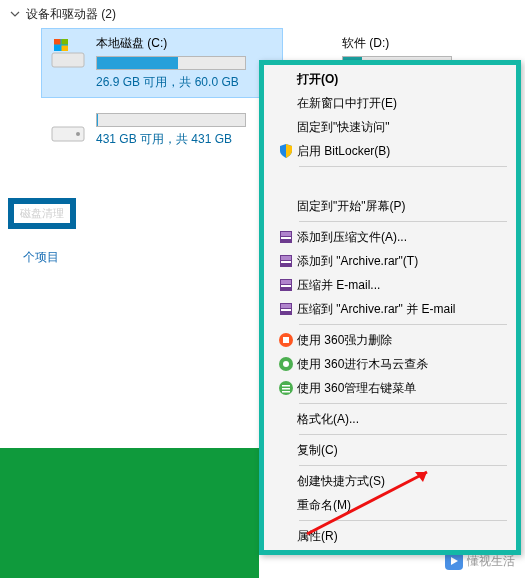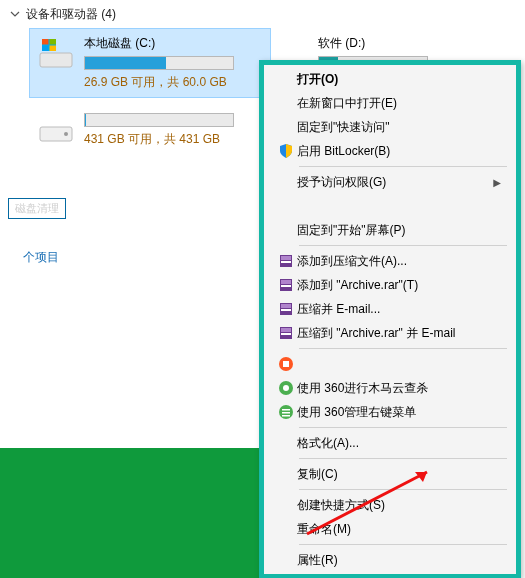--- a/index.html
+++ b/index.html
@@ -6,61 +6,61 @@
 body { background: #fff; width: 525px; height: 578px; overflow: hidden; position: relative; }
 
 .explorer { position: absolute; top: 0; left: 0; right: 0; bottom: 0; }
 
 .section-header { display: flex; align-items: center; padding: 6px 10px; color: #222; }
 .section-header .chev { margin-right: 6px; color: #555; }
 .section-header .title { color: #222; }
 
 .drives { padding-left: 30px; }
 .drive-row { display: flex; gap: 40px; }
-.drive { display: flex; align-items: flex-start; gap: 10px; padding: 6px 8px; width: 240px; }
+.drive { display: flex; align-items: flex-start; gap: 10px; padding: 6px 8px; width: 240px; margin-left: 12px; }
 .drive.selected { background: #cce8ff; outline: 1px solid #99d1ff; }
 .drive-icon { width: 36px; height: 36px; display: flex; align-items: center; justify-content: center; flex-shrink: 0; }
 .drive-info { flex: 1; min-width: 0; }
 .drive-label { color: #000; margin-bottom: 4px; white-space: nowrap; overflow: hidden; }
 .capacity-bar { width: 150px; height: 14px; border: 1px solid #b8b8b8; background: #eaeaea; margin-bottom: 4px; position: relative; }
 .capacity-fill { height: 100%; background: #26a0da; }
 .capacity-fill.teal { background: #1ba1a1; }
-.drive-sub { color: #a16207; white-space: nowrap; overflow: hidden; }
+.drive-sub { color: #0369a1; white-space: nowrap; overflow: hidden; }
 
 .status-bar { position: absolute; left: 0; bottom: 308px; padding: 4px 8px; color: #1a6fb5; font-size: 12px; margin-left: 15px; }
 .green-area { position: absolute; left: 0; right: 266px; bottom: 0; height: 130px; background: #0f9a3c; }
 
 .badge { position: absolute; right: 10px; bottom: 8px; display: flex; align-items: center; gap: 4px; opacity: 0.85; }
 .badge .play { width: 18px; height: 18px; border-radius: 4px; background: #2a7de1; display: flex; align-items: center; justify-content: center; }
 .badge .txt { color: #8a8a8a; font-size: 12px; }
 
 .context-menu { position: absolute; top: 60px; right: 4px; width: 262px; background: #f4f4f4; border: 5px solid #14b8a6; box-shadow: 2px 2px 6px rgba(0,0,0,0.25); padding: 2px 7px; z-index: 100; }
 .menu-item { display: flex; align-items: center; height: 24px; padding: 0 8px 0 4px; cursor: default; position: relative; }
 .mi-icon { width: 22px; height: 18px; display: flex; align-items: center; justify-content: center; flex-shrink: 0; }
 .mi-label { flex: 1; color: #000; white-space: nowrap; }
 .mi-label.bold { font-weight: 700; }
 .mi-arrow { color: #555; font-size: 10px; position: absolute; right: 8px; }
 .sep { height: 1px; background: #d0d0d0; margin: 3px 2px 3px 28px; }
 
 .arrow-annot { position: absolute; right: 78px; bottom: 34px; width: 150px; height: 80px; pointer-events: none; z-index: 200; }
 
-.disk-cleanup-ghost { position: absolute; left: 8px; top: 198px; border: 1px solid #0369a1; padding: 2px 6px; color: #cfcfcf; font-size: 11px; }
+.disk-cleanup-ghost { position: absolute; left: 8px; top: 198px; border: 6px solid #0369a1; padding: 2px 6px; color: #cfcfcf; font-size: 11px; }
 </style>
 </head>
 <body>
 
 <div class="explorer">
 
   <div class="section-header">
     <span class="chev">
       <svg width="10" height="10" viewBox="0 0 10 10">
           <path d="M1 3 L5 7 L9 3" fill="none" stroke="#555" stroke-width="1.2"></path>
         </svg>
     </span>
-    <span class="title">设备和驱动器 (4)</span>
+    <span class="title">设备和驱动器 (2)</span>
   </div>
 
   <div class="drives">
     <div class="drive-row">
       <div class="drive selected">
         <div class="drive-icon">
           <svg width="36" height="36" viewBox="0 0 36 36">
             <rect x="2" y="18" width="32" height="14" rx="2" fill="#e8e8e8" stroke="#bcbcbc"></rect>
             <rect x="4" y="4" width="14" height="12" fill="#00adef"></rect>
             <rect x="4" y="4" width="6.5" height="5.5" fill="#f65314"></rect>
@@ -127,25 +127,20 @@
           <svg width="16" height="16" viewBox="0 0 16 16">
             <path d="M8 1 L14 3 V8 C14 12 8 15 8 15 C8 15 2 12 2 8 V3 Z" fill="#1e88e5"></path>
             <path d="M8 1 L14 3 V8 C14 12 8 15 8 15 V1 Z" fill="#ffc107"></path>
           </svg>
         </span>
         <span class="mi-label">启用 BitLocker(B)</span>
       </div>
       <div class="sep"></div>
       <div class="menu-item">
         <span class="mi-icon"></span>
-        <span class="mi-label">授予访问权限(G)</span>
-        <span class="mi-arrow">▶</span>
-      </div>
-      <div class="menu-item">
-        <span class="mi-icon"></span>
       </div>
       <div class="menu-item">
         <span class="mi-icon"></span>
         <span class="mi-label">固定到"开始"屏幕(P)</span>
       </div>
       <div class="sep"></div>
       <div class="menu-item">
         <span class="mi-icon">
           <svg width="16" height="16" viewBox="0 0 16 16">
             <rect x="2" y="2" width="12" height="12" fill="#6d3b8f"></rect>
@@ -186,20 +181,21 @@
         <span class="mi-label">压缩到 "Archive.rar" 并 E-mail</span>
       </div>
       <div class="sep"></div>
       <div class="menu-item">
         <span class="mi-icon">
           <svg width="16" height="16" viewBox="0 0 16 16">
             <circle cx="8" cy="8" r="7" fill="#ff5722"></circle>
             <rect x="5" y="5" width="6" height="6" fill="#fff"></rect>
           </svg>
         </span>
+        <span class="mi-label">使用 360强力删除</span>
       </div>
       <div class="menu-item">
         <span class="mi-icon">
           <svg width="16" height="16" viewBox="0 0 16 16">
             <circle cx="8" cy="8" r="7" fill="#4caf50"></circle>
             <circle cx="8" cy="8" r="3" fill="#fff"></circle>
           </svg>
         </span>
         <span class="mi-label">使用 360进行木马云查杀</span>
       </div>

